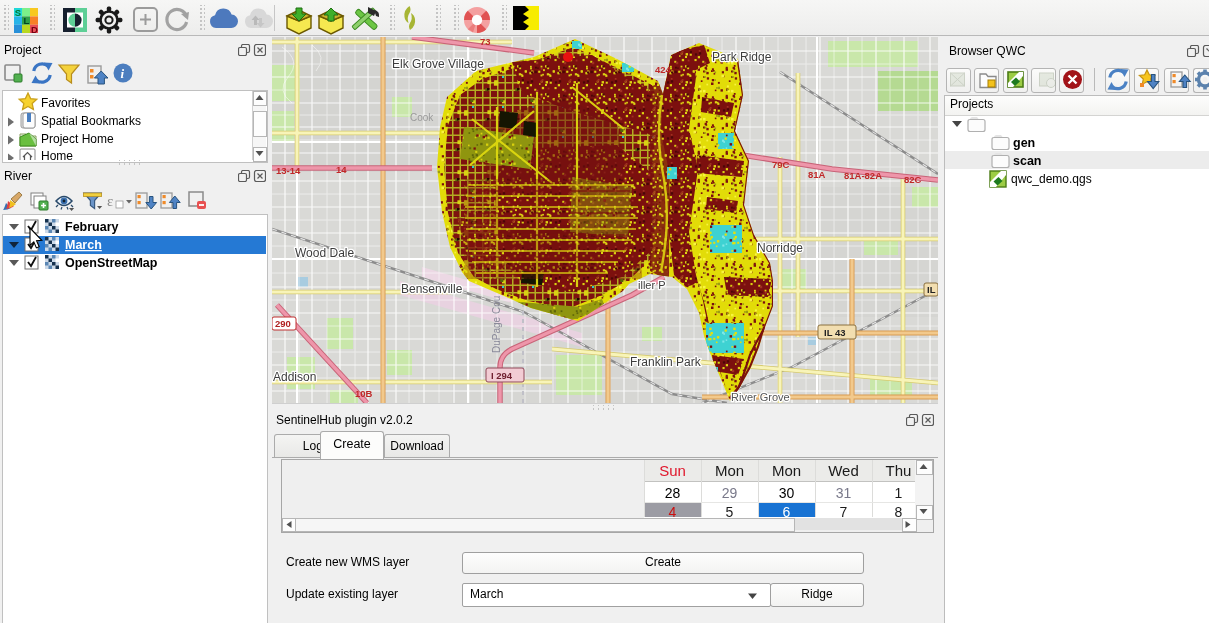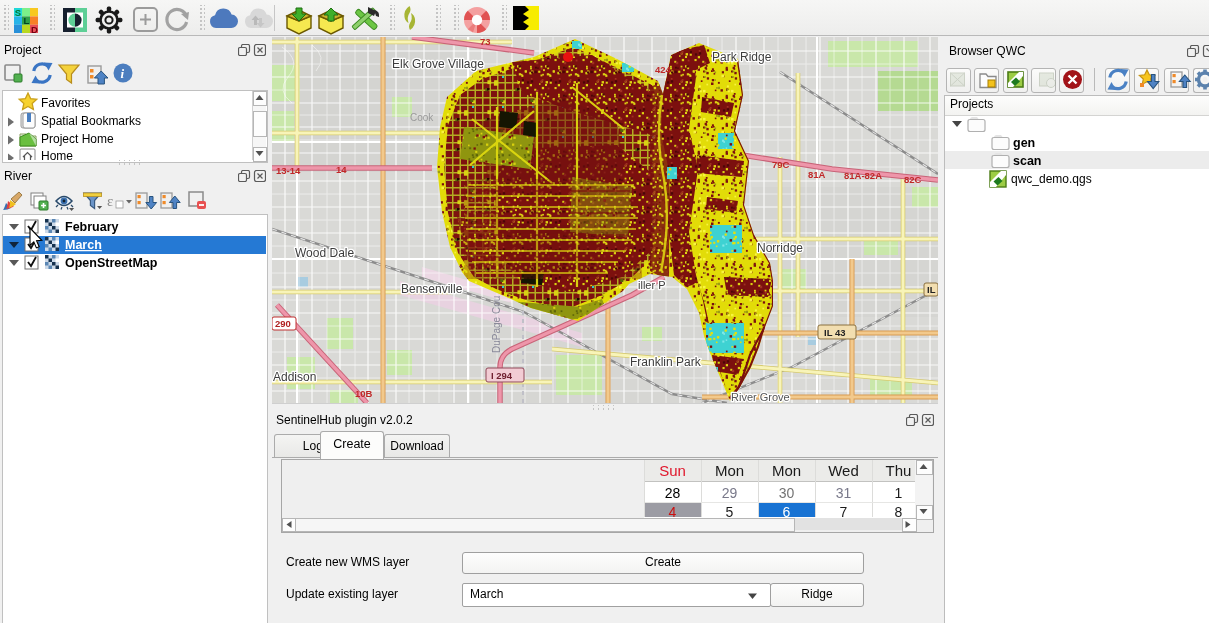--- a/index.html
+++ b/index.html
@@ -676,21 +676,21 @@
  <div class="a" style="left:533px;top:0;width:1px;height:57px;background:#dcdcda;"></div>
  <div class="a" style="left:590px;top:0;width:1px;height:57px;background:#dcdcda;"></div>
  <div class="a" style="left:363px;top:42px;width:270px;height:1px;background:#e6e6e4;"></div>
  <div class="a" style="font-size:15px;color:#e0162b;left:362px;top:2px;width:57px;text-align:center;">Sun</div>
  <div class="a" style="font-size:15px;color:#1a1a1a;left:419px;top:2px;width:57px;text-align:center;">Mon</div>
  <div class="a" style="font-size:15px;color:#1a1a1a;left:476px;top:2px;width:57px;text-align:center;">Mon</div>
  <div class="a" style="font-size:15px;color:#1a1a1a;left:533px;top:2px;width:57px;text-align:center;">Wed</div>
  <div class="a" style="font-size:15px;color:#1a1a1a;left:590px;top:2px;width:53px;text-align:center;">Thu</div>
  <div class="a" style="font-size:14px;color:#000000;left:362px;top:25px;width:57px;text-align:center;">28</div>
  <div class="a" style="font-size:14px;color:#79798a;left:419px;top:25px;width:57px;text-align:center;">29</div>
- <div class="a" style="font-size:14px;color:#737373;left:476px;top:25px;width:57px;text-align:center;">30</div>
+ <div class="a" style="font-size:14px;color:#000000;left:476px;top:25px;width:57px;text-align:center;">30</div>
  <div class="a" style="font-size:14px;color:#79798a;left:533px;top:25px;width:57px;text-align:center;">31</div>
  <div class="a" style="font-size:14px;color:#1a1a1a;left:590px;top:25px;width:53px;text-align:center;">1</div>
  <div class="a" style="font-size:14px;color:#cc0f0f;left:362px;top:44px;width:57px;text-align:center;">4</div>
  <div class="a" style="font-size:14px;color:#1a1a1a;left:419px;top:44px;width:57px;text-align:center;">5</div>
  <div class="a" style="font-size:14px;color:#fff;left:476px;top:44px;width:57px;text-align:center;">6</div>
  <div class="a" style="font-size:14px;color:#1a1a1a;left:533px;top:44px;width:57px;text-align:center;">7</div>
  <div class="a" style="font-size:14px;color:#1a1a1a;left:590px;top:44px;width:53px;text-align:center;">8</div>
 
  <div class="a" style="left:633px;top:0;width:17px;height:58px;background:#f3f3f3;">
   <div class="a scroll-btn" style="left:1px;top:0px;width:15px;height:13px;"></div>

